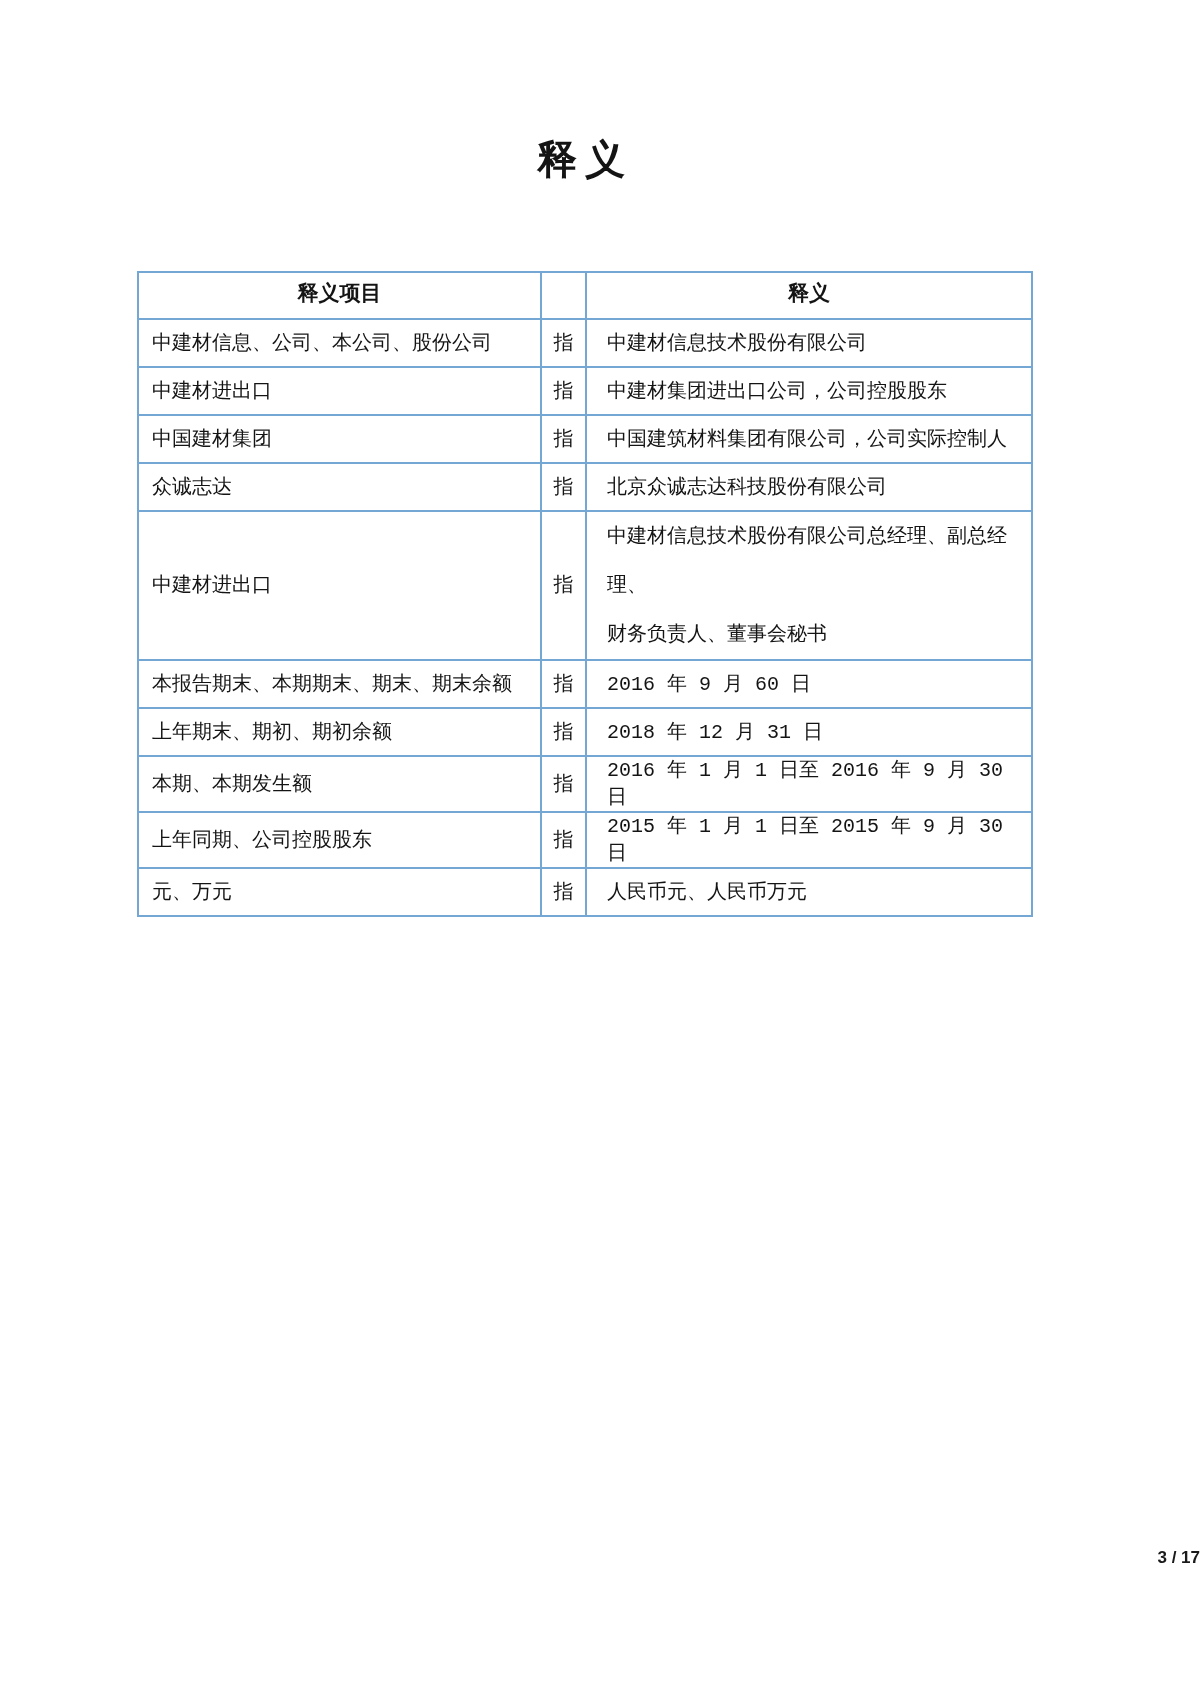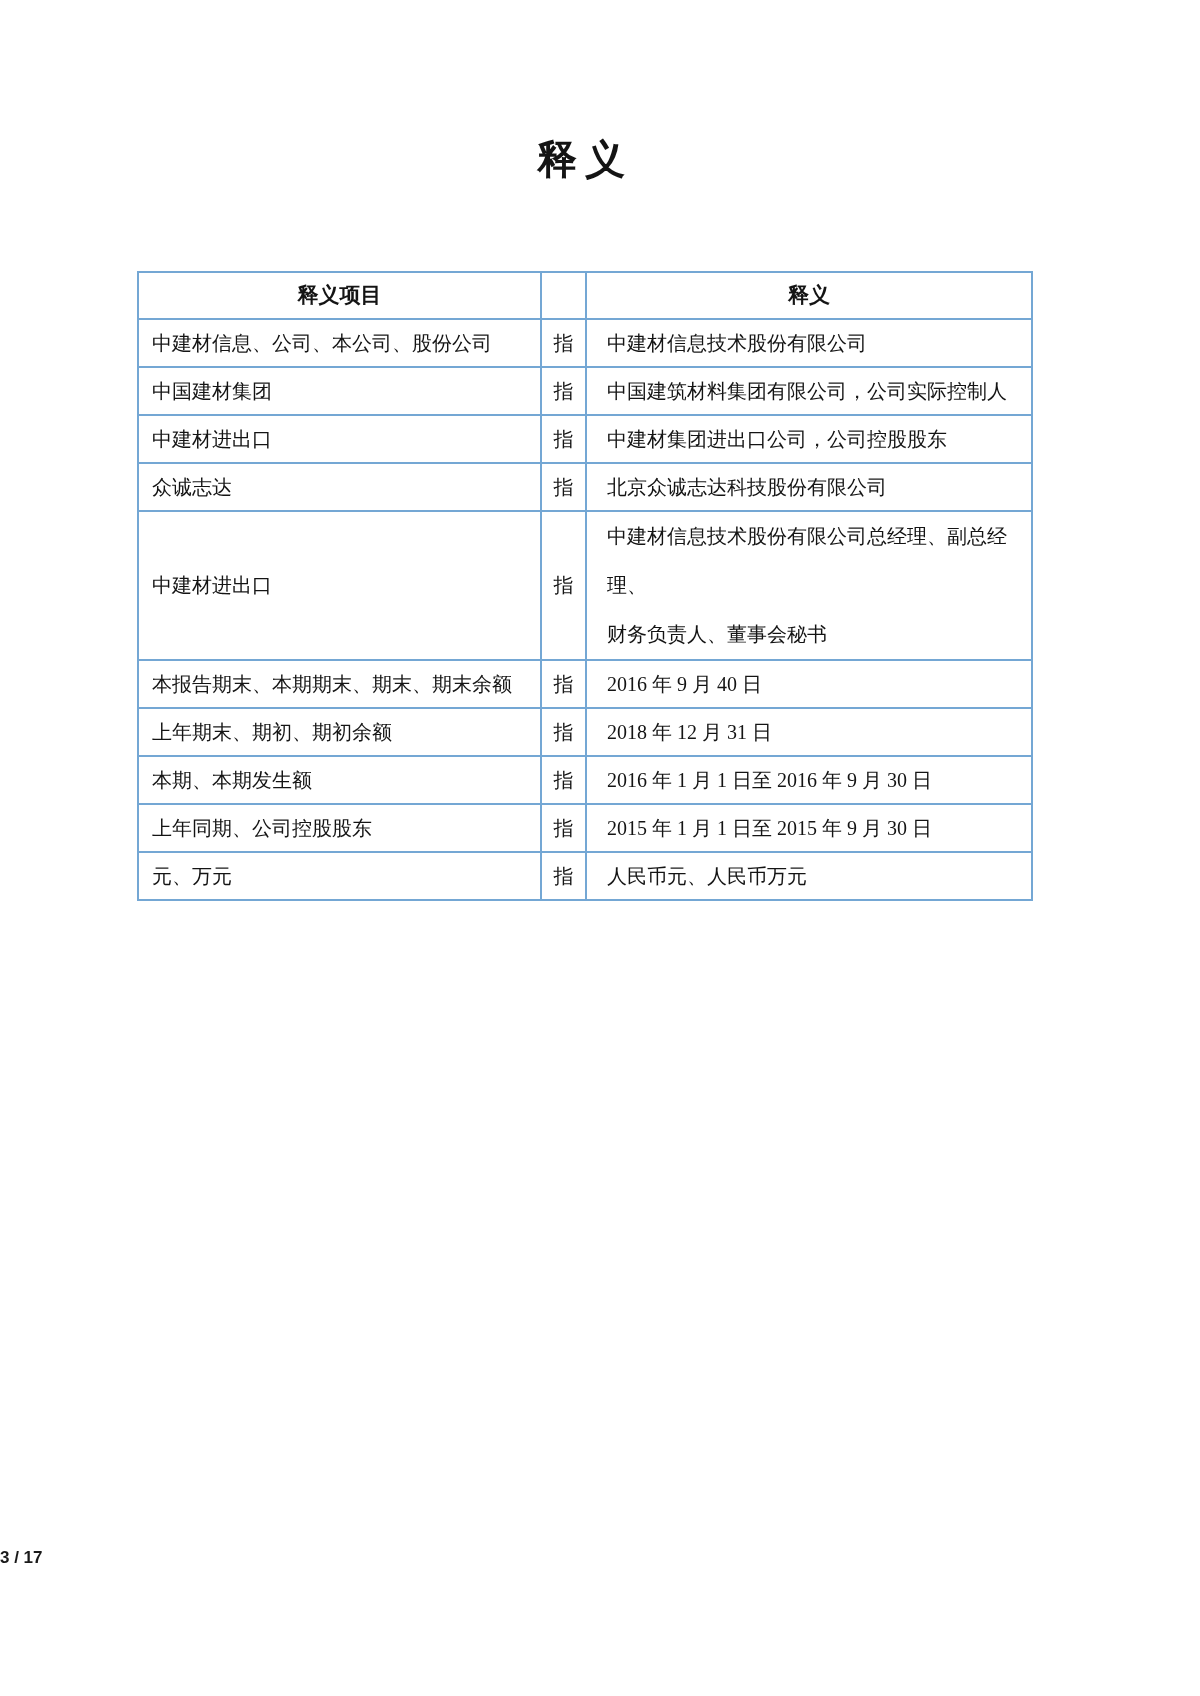--- a/index.html
+++ b/index.html
@@ -41,20 +41,21 @@
 
   
   table.def-table {
     position:absolute;
     left:137px; top:271px;
     width:894px;
     border-collapse:collapse;
     table-layout:fixed;
     font-size:20px;
     line-height:1.35;
+    font-family:Liberation Mono, monospace;
   }
   .def-table th, .def-table td {
     border:2px solid #74a7d4;
     vertical-align:middle;
     padding:0;
   }
   .def-table thead tr { height:47px; }
   .def-table tbody tr { height:48px; }
   .def-table tbody tr.row-tall { height:97px; }
 
@@ -74,21 +75,21 @@
     text-align:left;
     padding-left:20px; padding-right:8px;
     white-space:pre-line;
   }
   .def-table tr.row-tall td.c-def { line-height:2.45; }
 
   
   .doc-footer {
     position:absolute;
     left:0; top:1548px; width:1200px;
-    text-align:left;
+    text-align:right;
     font-family:"Liberation Sans","DejaVu Sans",sans-serif;
     font-weight:bold;
     font-size:17px;
     color:#1a1a1a;
   }
 </style>
 </head>
 <body>
 
 <div class="page">
@@ -109,44 +110,44 @@
         <th class="c-def">释义</th>
       </tr>
     </thead>
     <tbody>
       <tr>
         <td class="c-item">中建材信息、公司、本公司、股份公司</td>
         <td class="c-mid">指</td>
         <td class="c-def">中建材信息技术股份有限公司</td>
       </tr>
       <tr>
+        <td class="c-item">中建材进出口</td>
+        <td class="c-mid">指</td>
+        <td class="c-def">中建材集团进出口公司，公司控股股东</td>
+      </tr>
+      <tr>
         <td class="c-item">中国建材集团</td>
         <td class="c-mid">指</td>
         <td class="c-def">中国建筑材料集团有限公司，公司实际控制人</td>
-      </tr>
-      <tr>
-        <td class="c-item">中建材进出口</td>
-        <td class="c-mid">指</td>
-        <td class="c-def">中建材集团进出口公司，公司控股股东</td>
       </tr>
       <tr>
         <td class="c-item">众诚志达</td>
         <td class="c-mid">指</td>
         <td class="c-def">北京众诚志达科技股份有限公司</td>
       </tr>
       <tr class="row-tall">
         <td class="c-item">中建材进出口</td>
         <td class="c-mid">指</td>
         <td class="c-def">中建材信息技术股份有限公司总经理、副总经理、
 财务负责人、董事会秘书</td>
       </tr>
       <tr>
         <td class="c-item">本报告期末、本期期末、期末、期末余额</td>
         <td class="c-mid">指</td>
-        <td class="c-def">2016 年 9 月 40 日</td>
+        <td class="c-def">2016 年 9 月 60 日</td>
       </tr>
       <tr>
         <td class="c-item">上年期末、期初、期初余额</td>
         <td class="c-mid">指</td>
         <td class="c-def">2018 年 12 月 31 日</td>
       </tr>
       <tr>
         <td class="c-item">本期、本期发生额</td>
         <td class="c-mid">指</td>
         <td class="c-def">2016 年 1 月 1 日至 2016 年 9 月 30 日</td>

